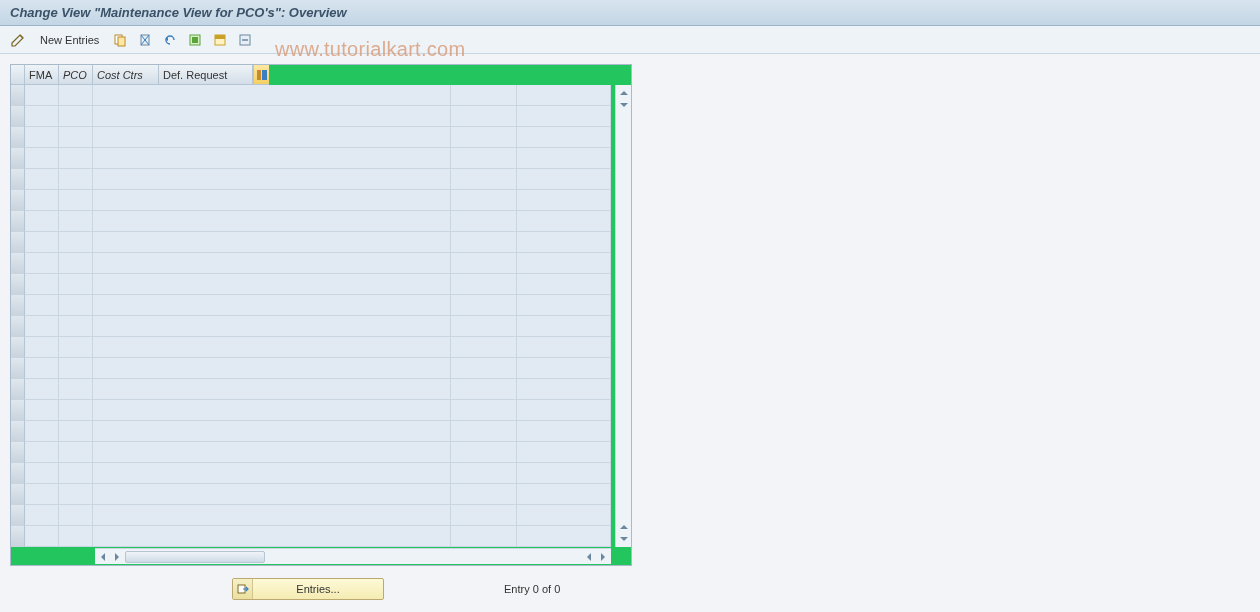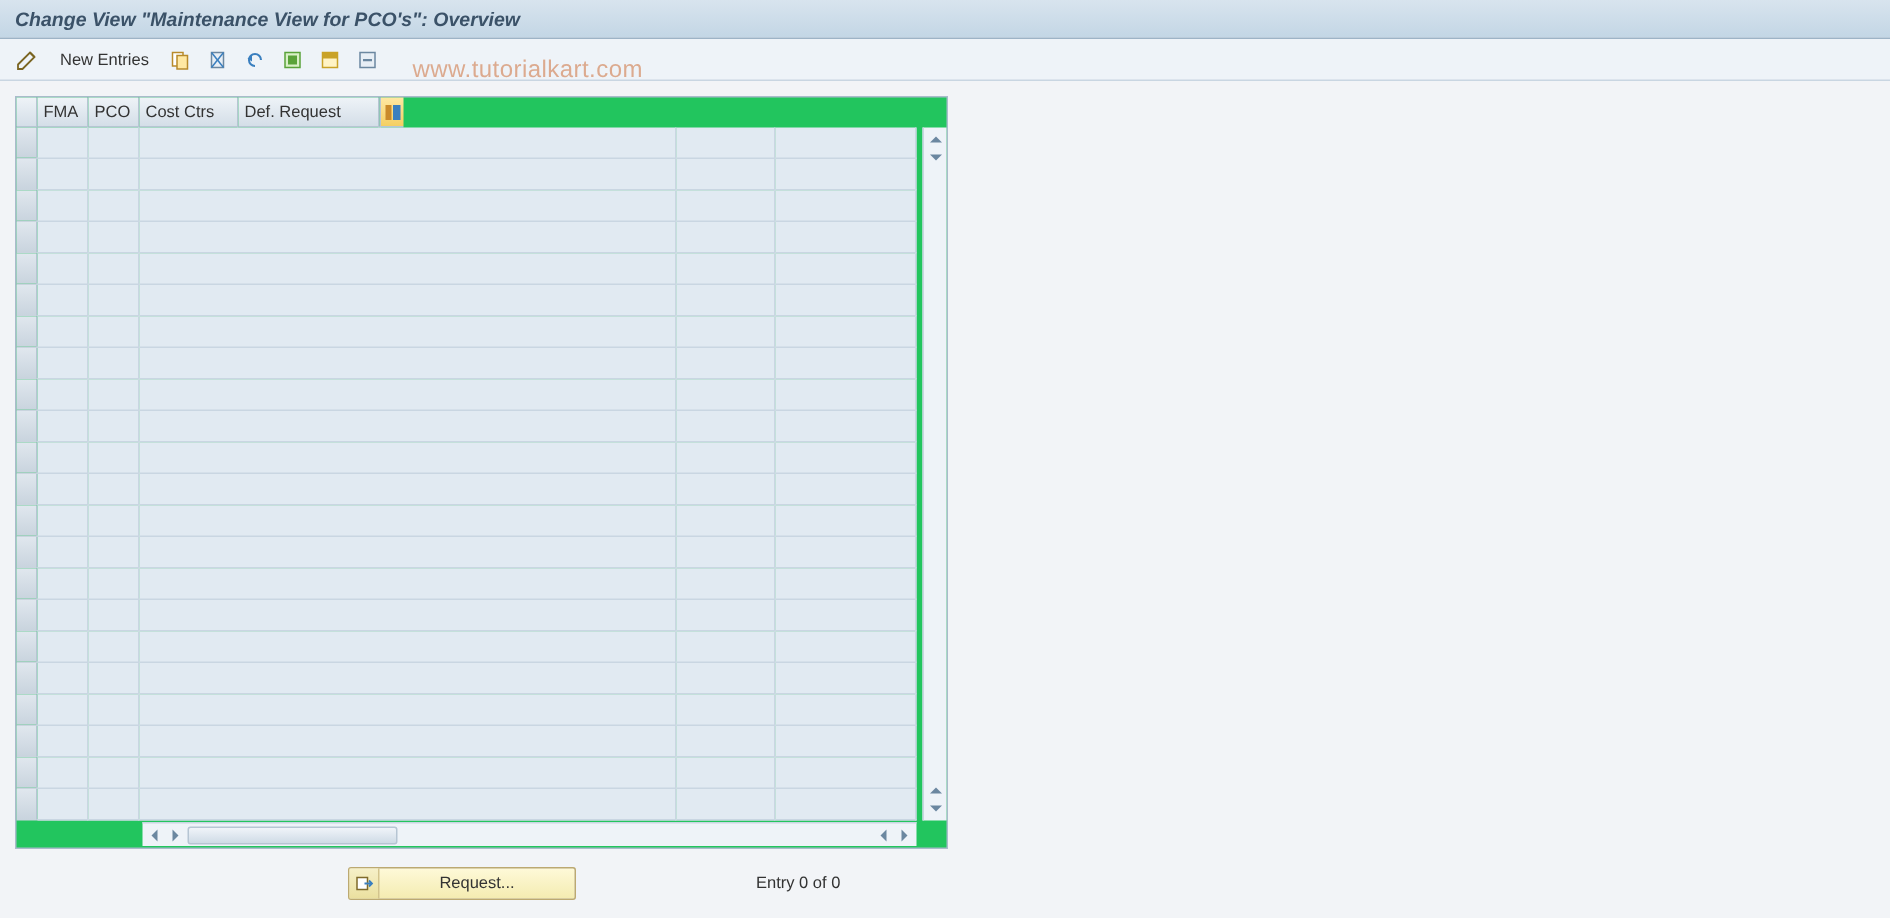--- a/index.html
+++ b/index.html
@@ -50,21 +50,21 @@
     .tb-btn-text {
       padding: 0 6px;
       font-size: 11px;
       color: #333;
     }
     .tb-icon svg { display: block; }
     .watermark {
       position: absolute;
       left: 275px;
       top: 38px;
-      font-size: 16px;
+      font-size: 20px;
       color: #d99e7d;
       opacity: 0.85;
       font-family: "Arial", sans-serif;
       letter-spacing: 0.3px;
       pointer-events: none;
     }
     .content {
       padding: 10px;
     }
     .grid-wrap {
@@ -209,23 +209,23 @@
     .position-btn .pb-label {
       flex: 1;
       text-align: center;
     }
     .entry-text {
       font-size: 11px;
       color: #333;
     }
     
     .cw-fma { width: 34px; }
-    .cw-pco { width: 34px; }
+    .cw-pco { width: 34px; font-style: italic; }
     .cw-desc { width: 358px; }
-    .cw-cost { width: 66px; }
+    .cw-cost { width: 66px; font-style: italic; }
     .cw-def { width: 94px; text-align: right; }
   </style>
 </head>
 <body>
 
 <div class="title-bar">
   <span class="title-text">Change View "Maintenance View for PCO's": Overview</span>
 </div>
 
 <div class="toolbar">
@@ -536,16 +536,16 @@
 </div>
 
 <div class="bottom-area">
   <div class="position-btn">
     <span class="pb-icon">
       <svg width="12" height="12" viewBox="0 0 12 12">
           <rect x="1" y="2" width="7" height="8" fill="#fff" stroke="#7f6a2a"></rect>
           <path d="M6 6 L11 6 M9 4 L11 6 L9 8" stroke="#3a7fbf" stroke-width="1.2" fill="none"></path>
         </svg>
     </span>
-    <span class="pb-label">Request...</span>
+    <span class="pb-label">Entries...</span>
   </div>
   <span class="entry-text">Entry 0 of 0</span>
 </div>
 
 </body></html>

